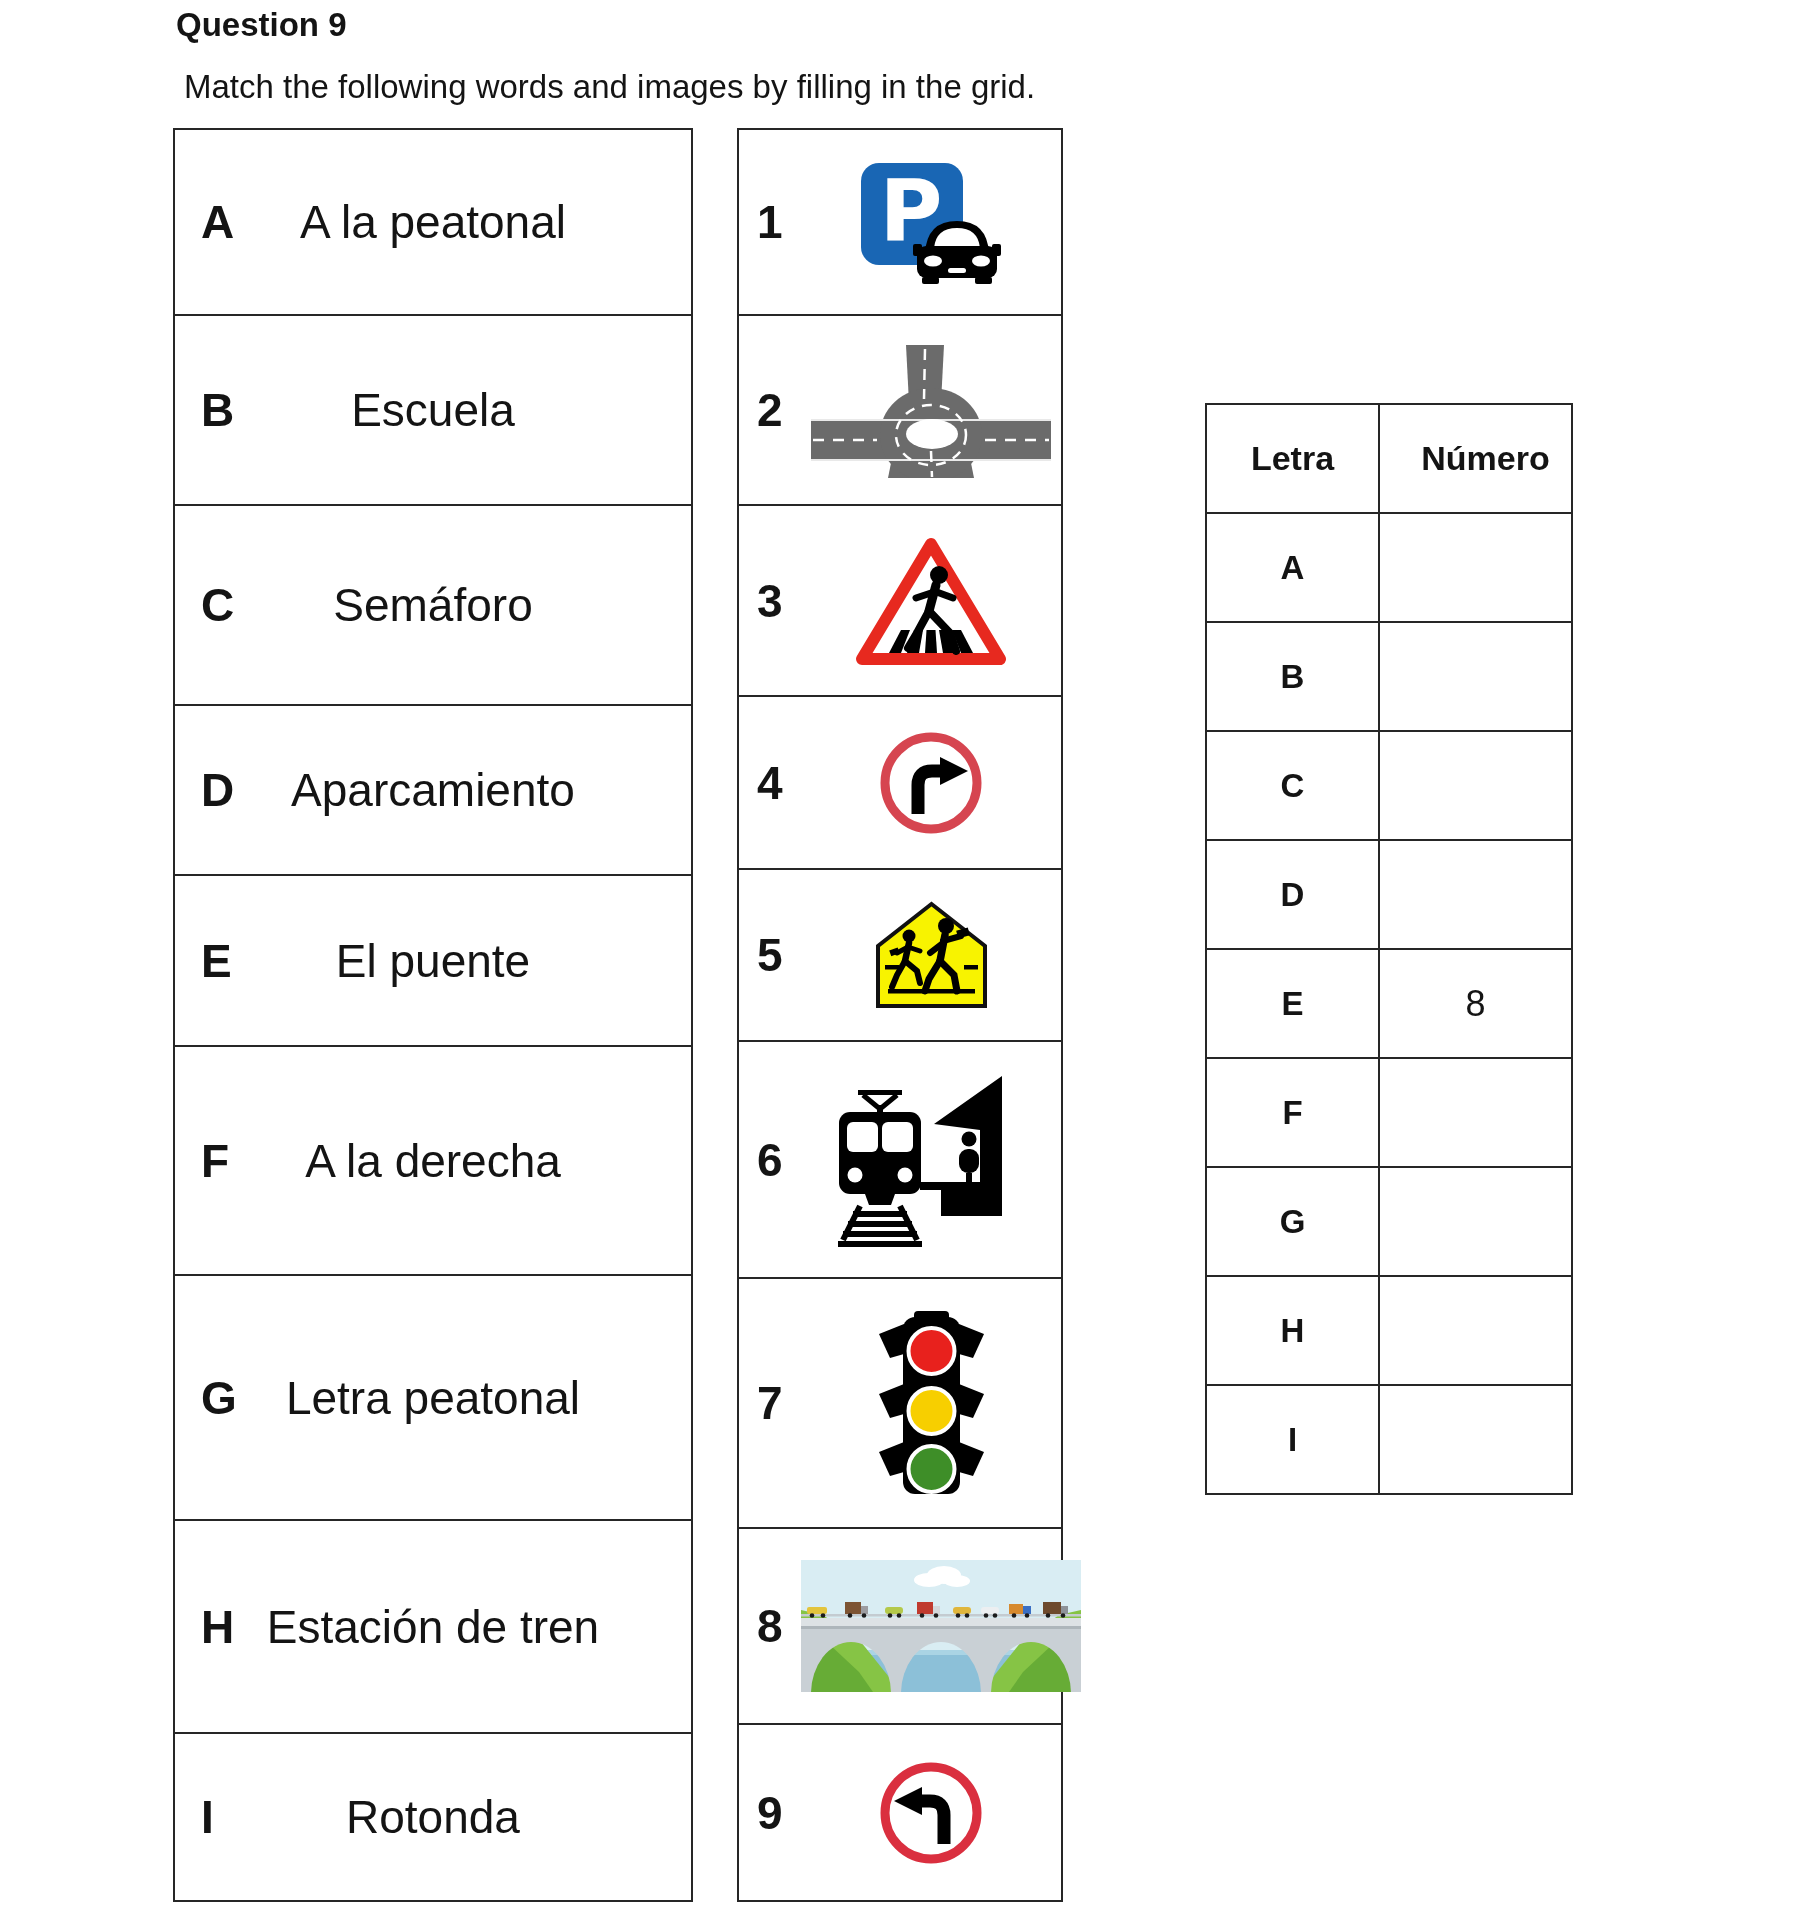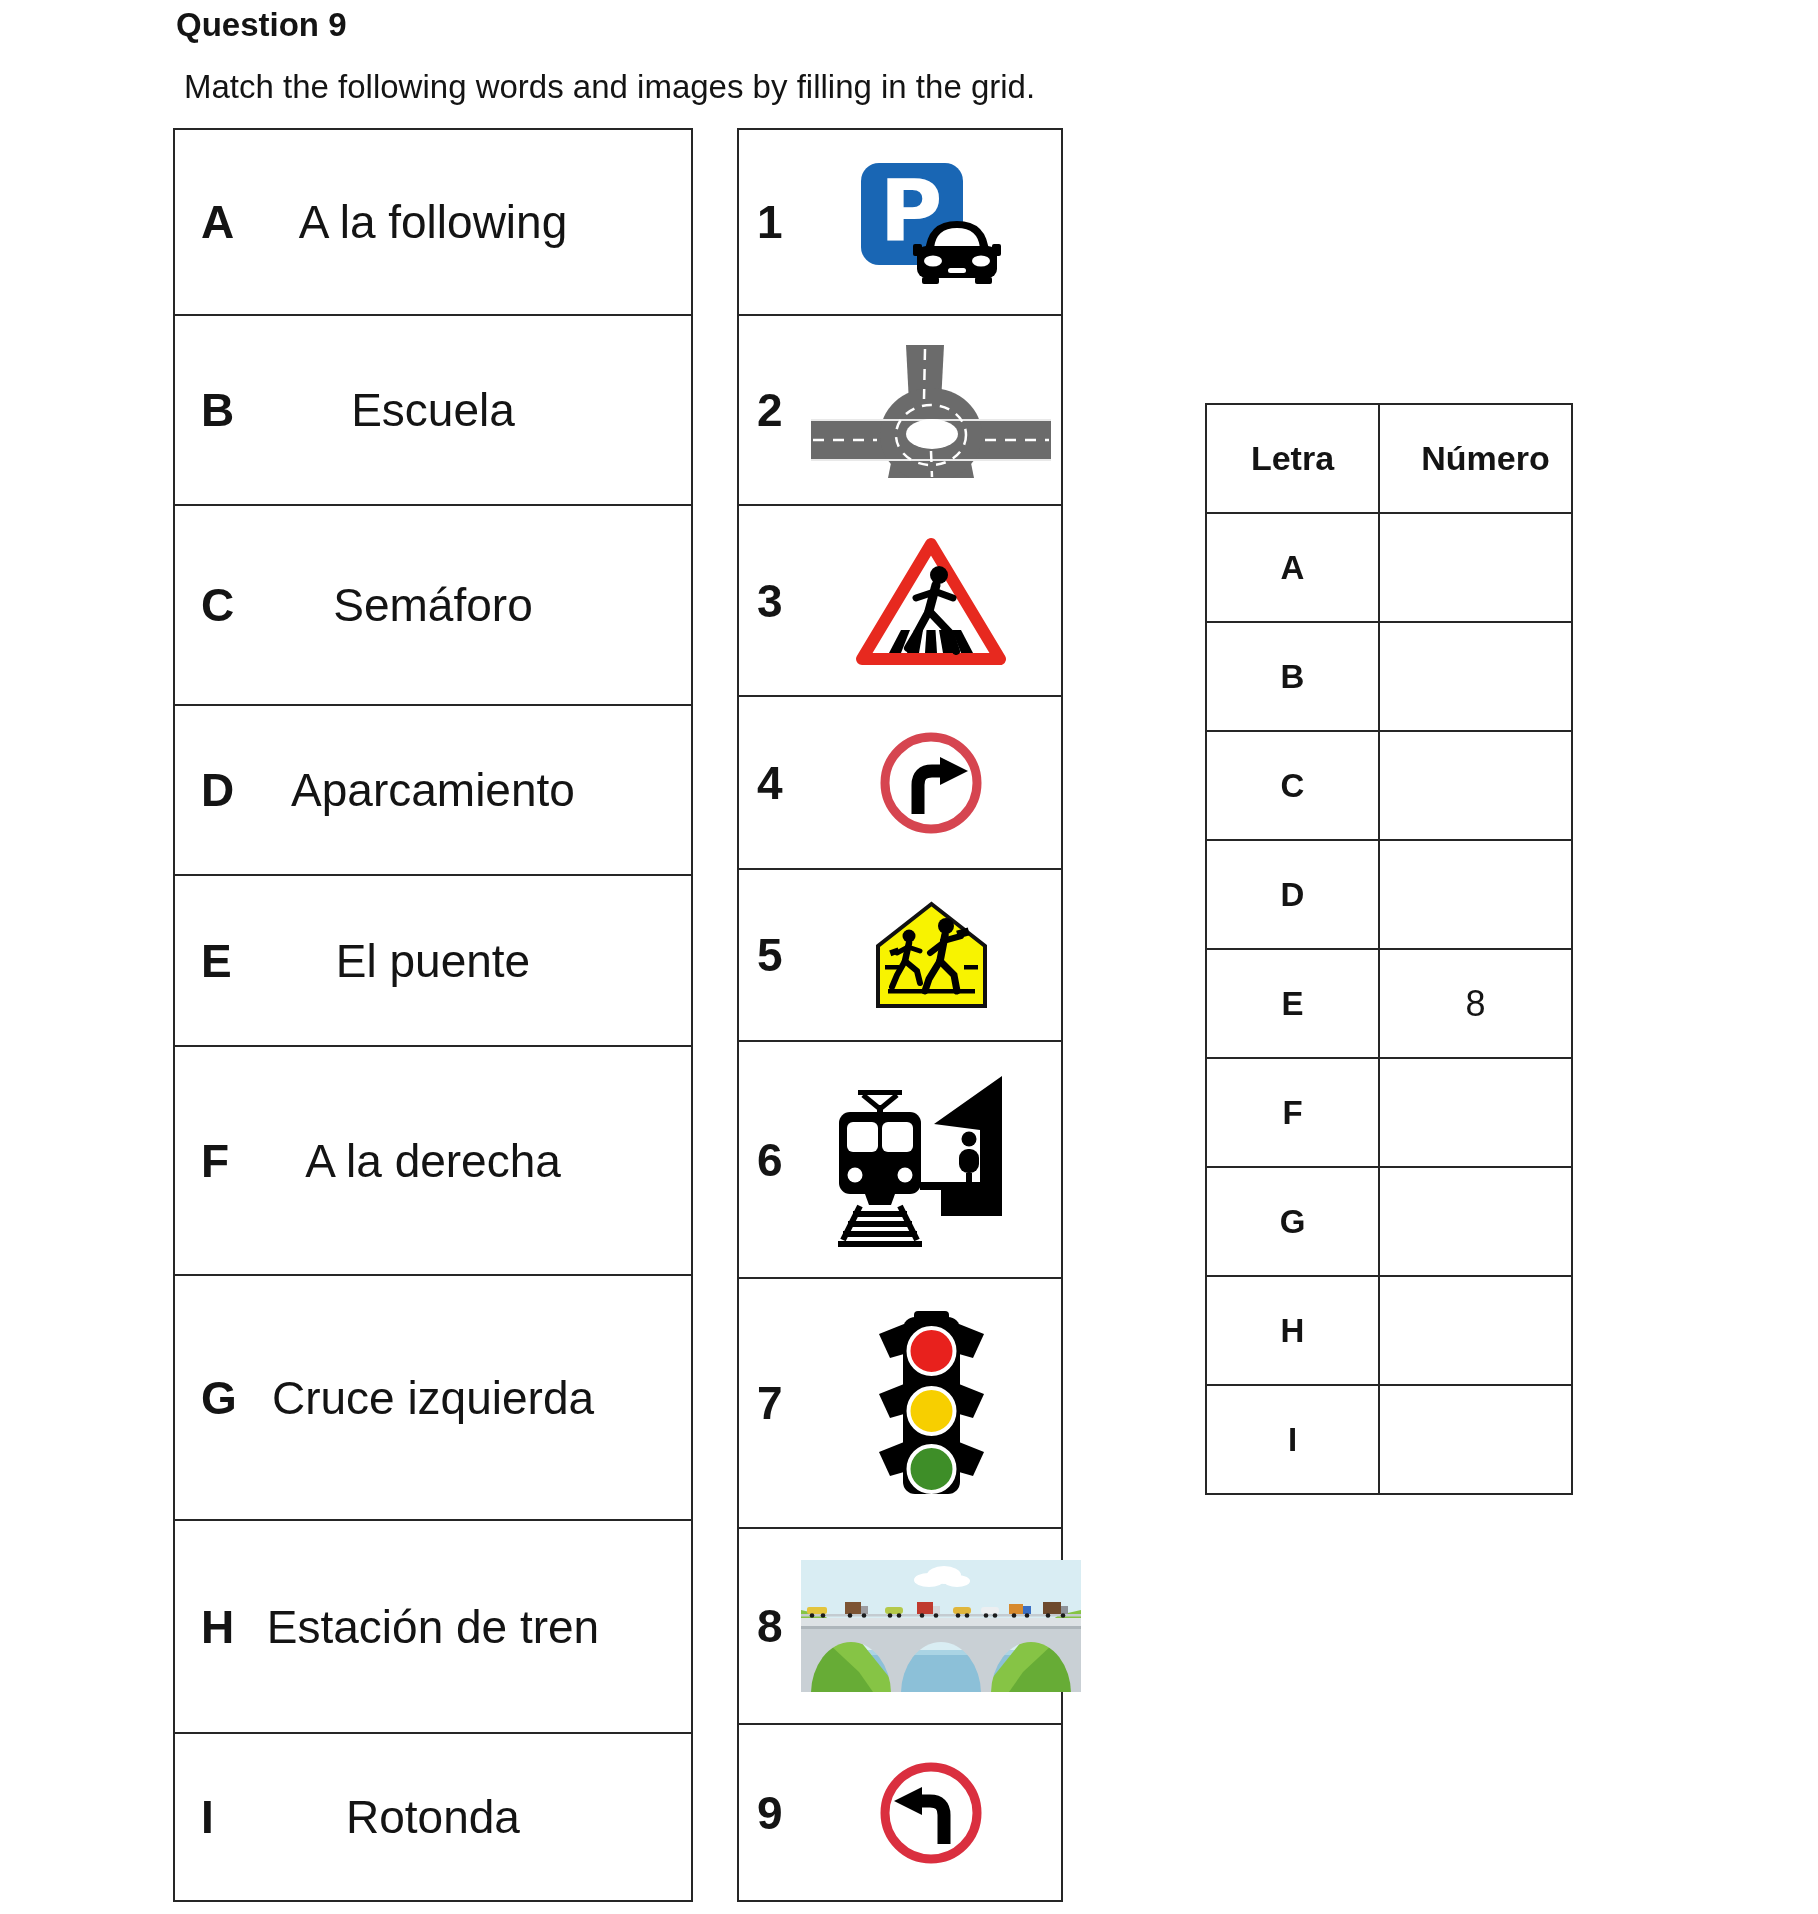--- a/index.html
+++ b/index.html
@@ -34,21 +34,21 @@
 <body>
 
 <div class="page">
 
   <div class="title">Question 9</div>
   <div class="instruction">Match the following words and images by filling in the grid.</div>
 
   <div class="words-table">
     <div class="wrow" style="height:184px">
       <span class="wletter">A</span>
-      <span class="wword">A la following</span>
+      <span class="wword">A la peatonal</span>
     </div>
     <div class="wrow" style="height:190px">
       <span class="wletter">B</span>
       <span class="wword">Escuela</span>
     </div>
     <div class="wrow" style="height:200px">
       <span class="wletter">C</span>
       <span class="wword">Semáforo</span>
     </div>
     <div class="wrow" style="height:170px">
@@ -58,21 +58,21 @@
     <div class="wrow" style="height:171px">
       <span class="wletter">E</span>
       <span class="wword">El puente</span>
     </div>
     <div class="wrow" style="height:229px">
       <span class="wletter">F</span>
       <span class="wword">A la derecha</span>
     </div>
     <div class="wrow" style="height:245px">
       <span class="wletter">G</span>
-      <span class="wword">Cruce izquierda</span>
+      <span class="wword">Letra peatonal</span>
     </div>
     <div class="wrow" style="height:213px">
       <span class="wletter">H</span>
       <span class="wword">Estación de tren</span>
     </div>
     <div class="wrow" style="height:168px">
       <span class="wletter">I</span>
       <span class="wword">Rotonda</span>
     </div>
   </div>

